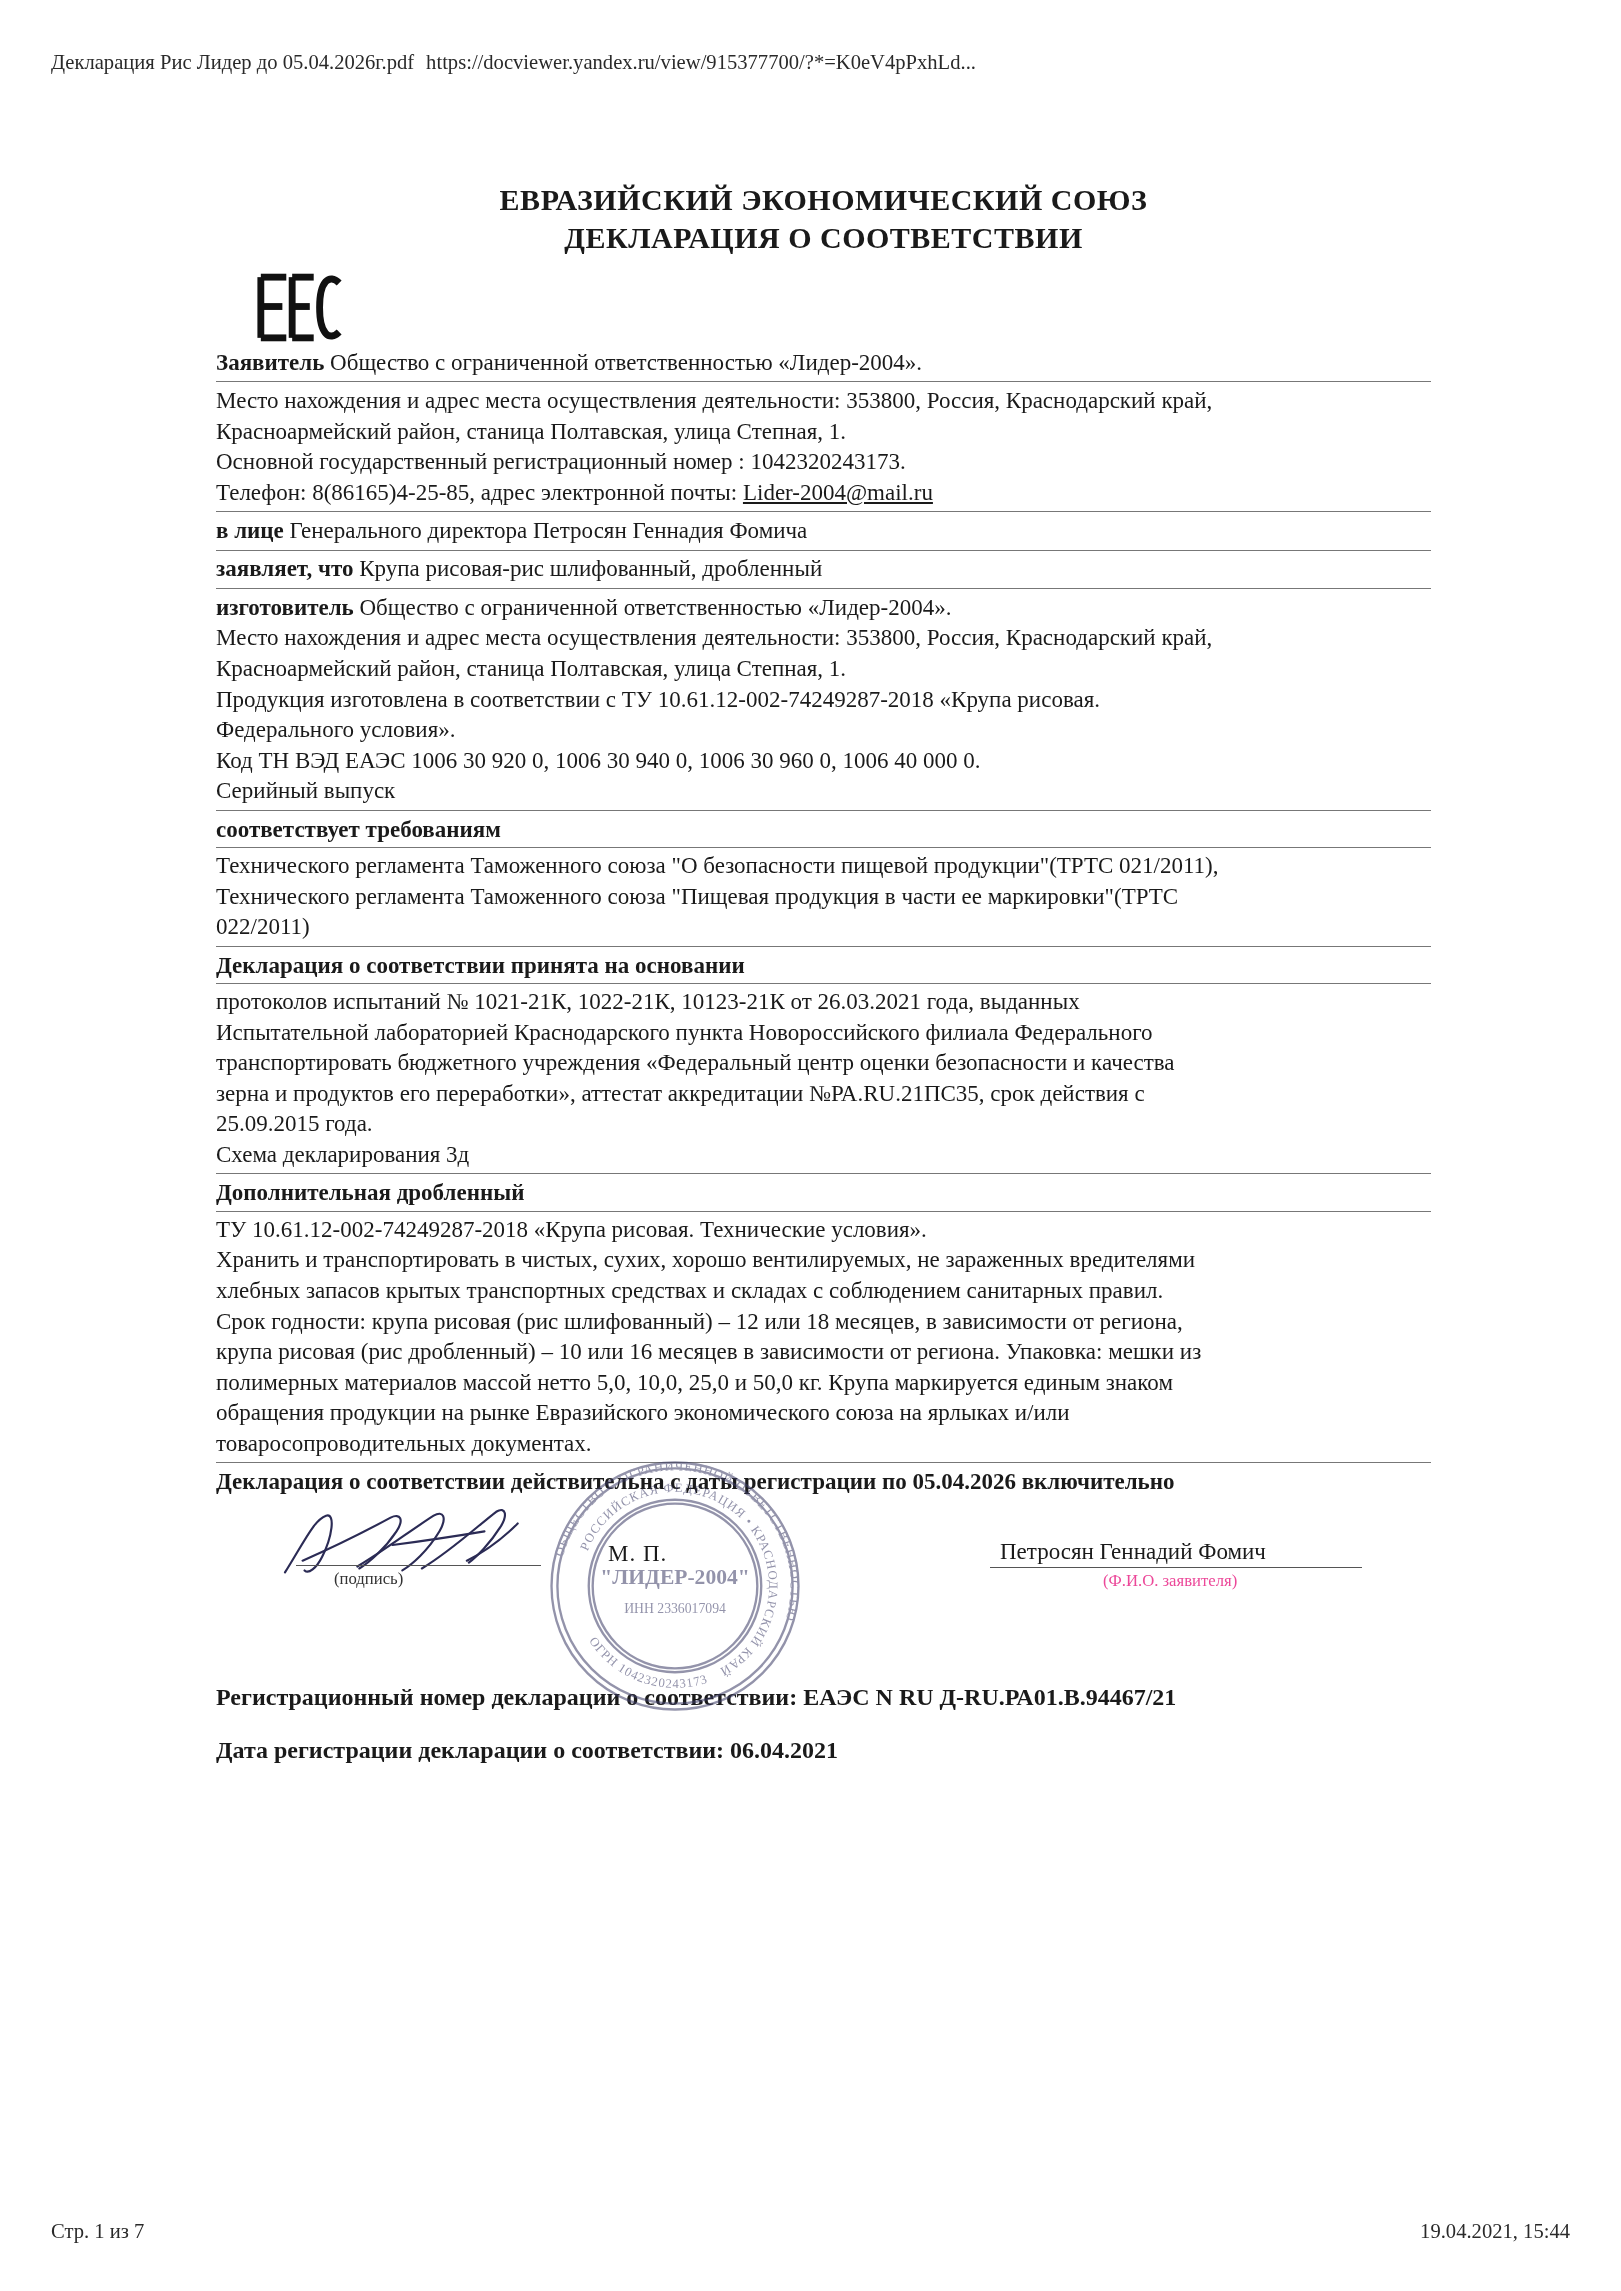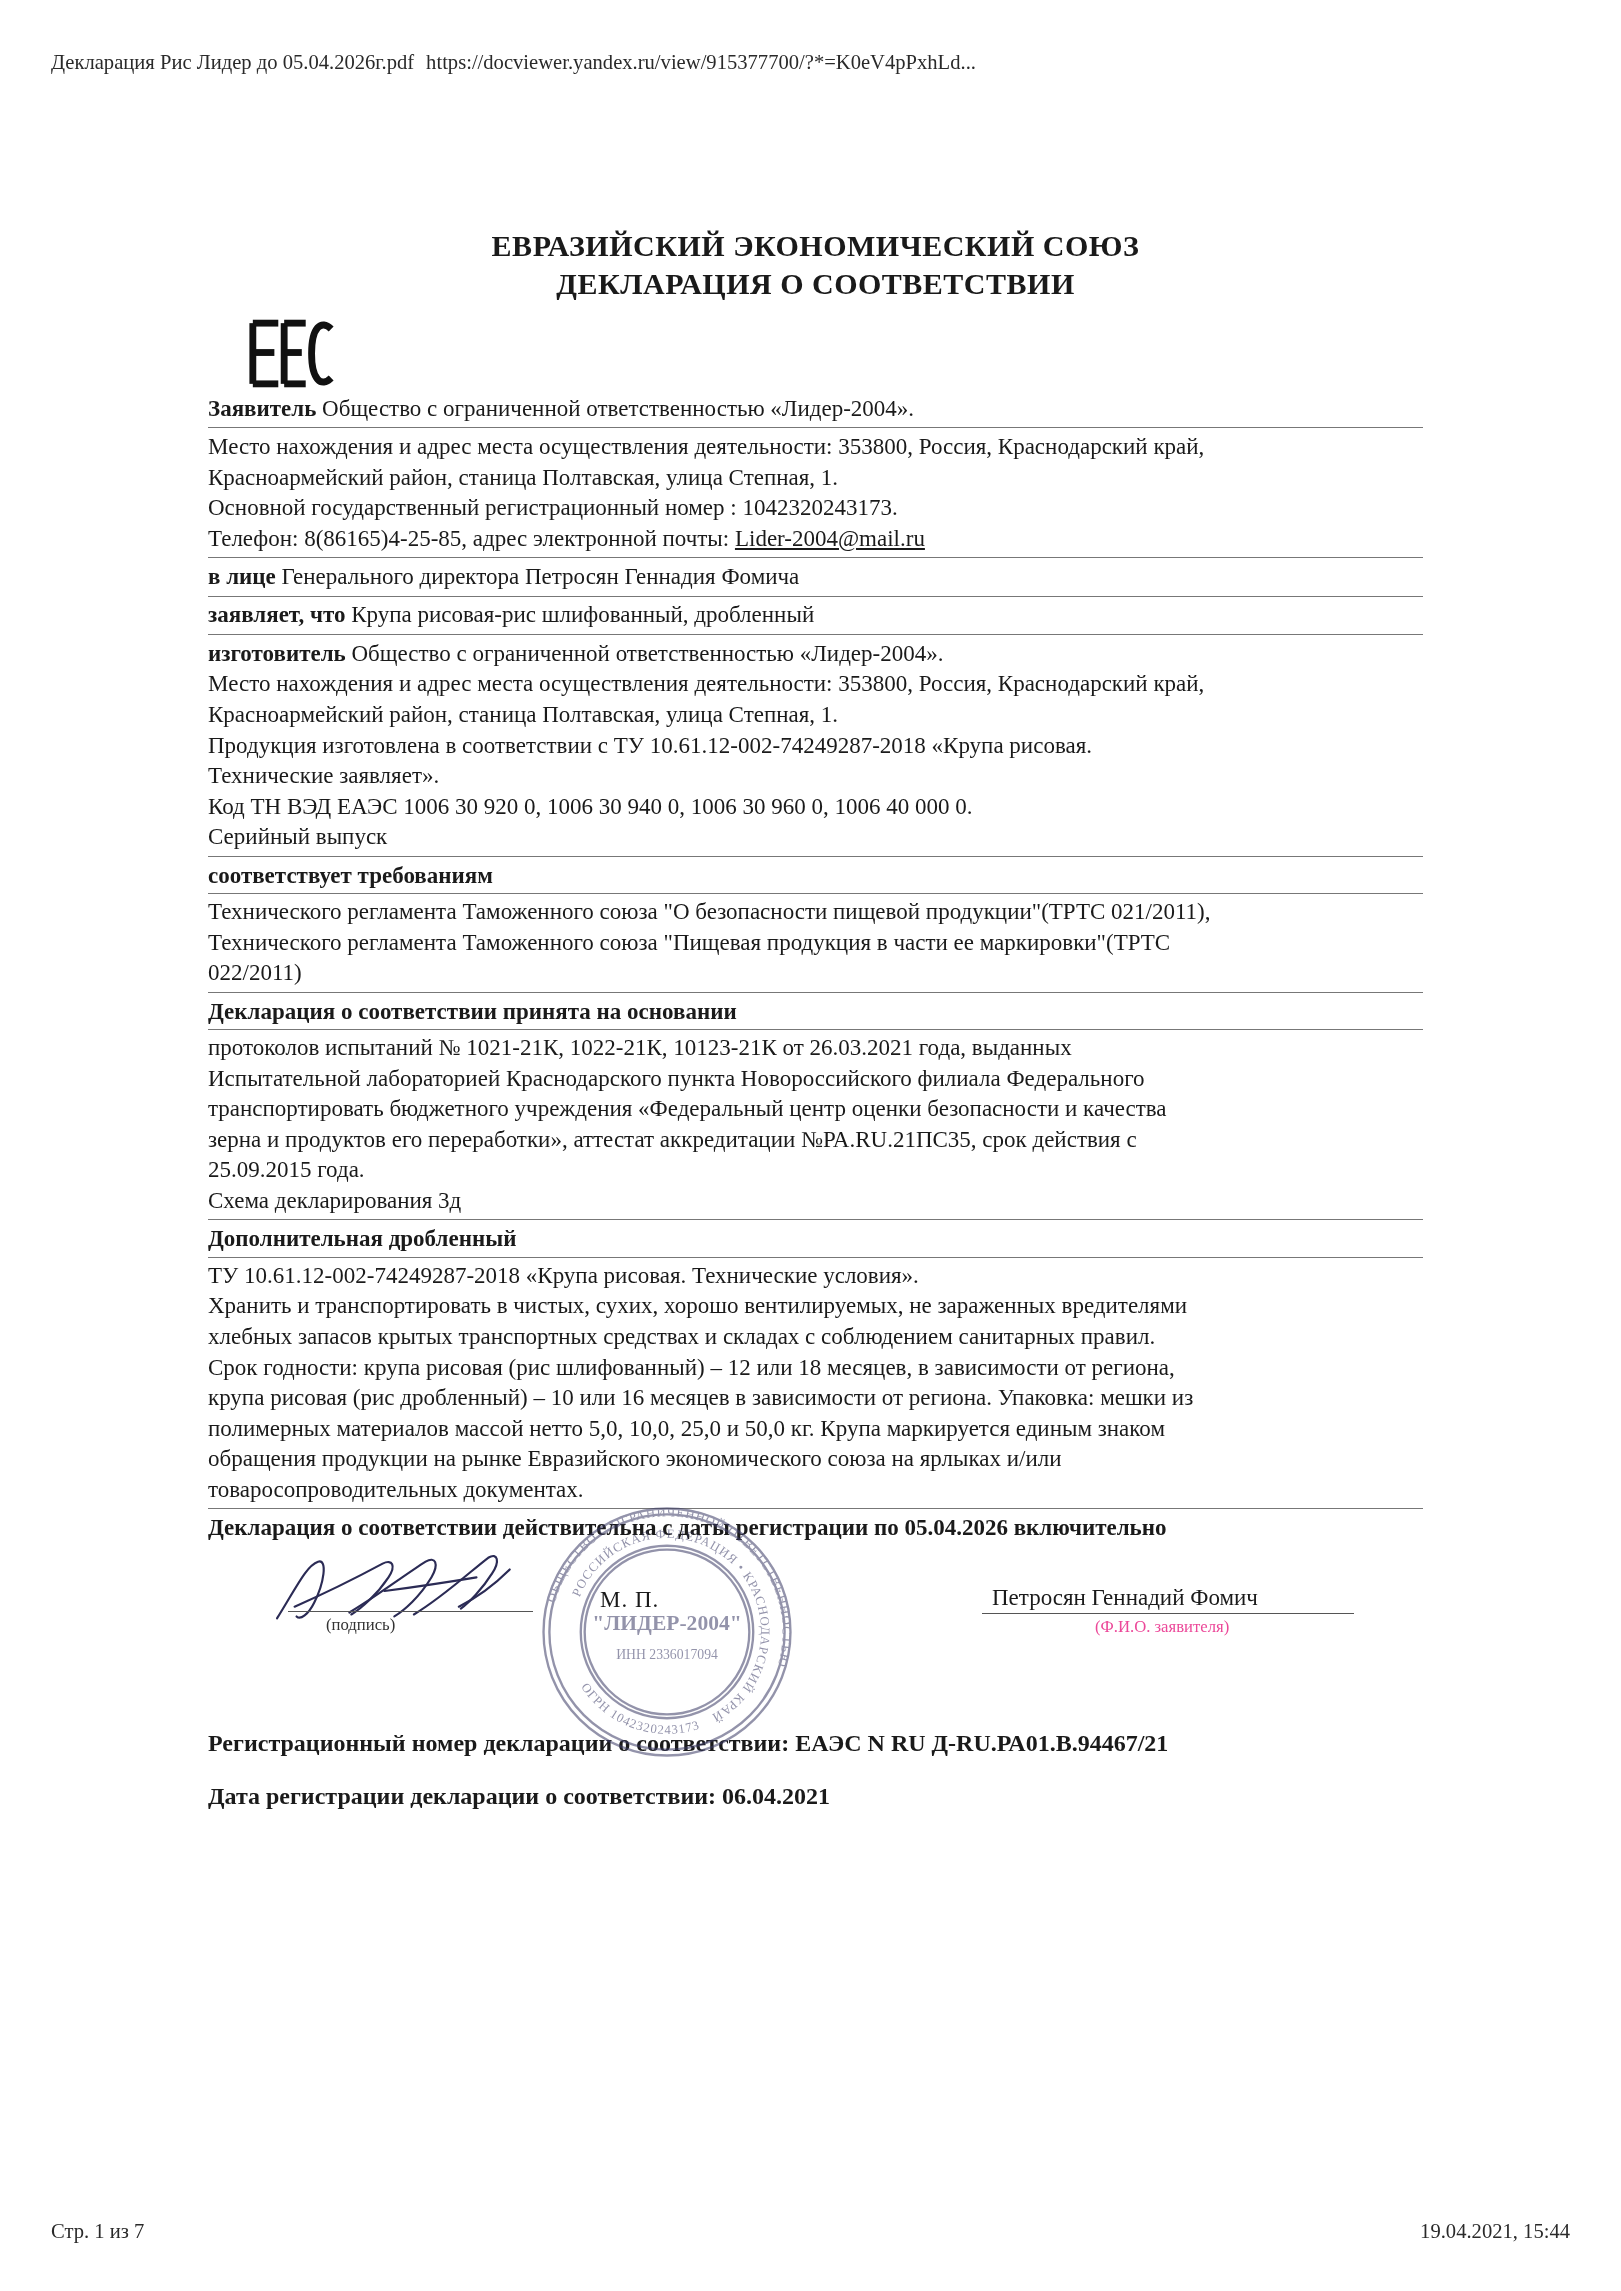--- a/index.html
+++ b/index.html
@@ -47,24 +47,23 @@
     justify-content: space-between;
     padding: 0 51px;
     box-sizing: border-box;
     font-size: 20.6px;
     color: #2a2a2a;
   }
 
   
   .doc {
     position: absolute;
-    left: 208px;
+    left: 216px;
     top: 181px;
     width: 1215px;
-    margin-top: 46px;
   }
 
   .title {
     text-align: center;
     font-weight: bold;
     font-size: 30px;
     letter-spacing: 0.5px;
     line-height: 1.28;
     margin: 0 0 5.9px 0;
   }
@@ -244,21 +243,21 @@
     </p>
     <hr class="rule">
 
     <p class="line">
       <span class="b">изготовитель</span>
       <span>Общество с ограниченной ответственностью «Лидер-2004».</span>
     </p>
     <p class="line">Место нахождения и адрес места осуществления деятельности: 353800, Россия, Краснодарский край,</p>
     <p class="line">Красноармейский район, станица Полтавская, улица Степная, 1.</p>
     <p class="just">Продукция изготовлена в соответствии с ТУ 10.61.12-002-74249287-2018 «Крупа рисовая.</p>
-    <p class="line">Технические заявляет».</p>
+    <p class="line">Федерального условия».</p>
     <p class="line">Код ТН ВЭД ЕАЭС 1006 30 920 0, 1006 30 940 0, 1006 30 960 0, 1006 40 000 0.</p>
     <p class="line">Серийный выпуск</p>
     <hr class="rule">
 
     <p class="line b">соответствует требованиям</p>
     <hr class="rule tight">
     <p class="line">Технического регламента Таможенного союза "О безопасности пищевой продукции"(ТРТС 021/2011),</p>
     <p class="line">Технического регламента Таможенного союза "Пищевая продукция в части ее маркировки"(ТРТС</p>
     <p class="line">022/2011)</p>
     <hr class="rule">

